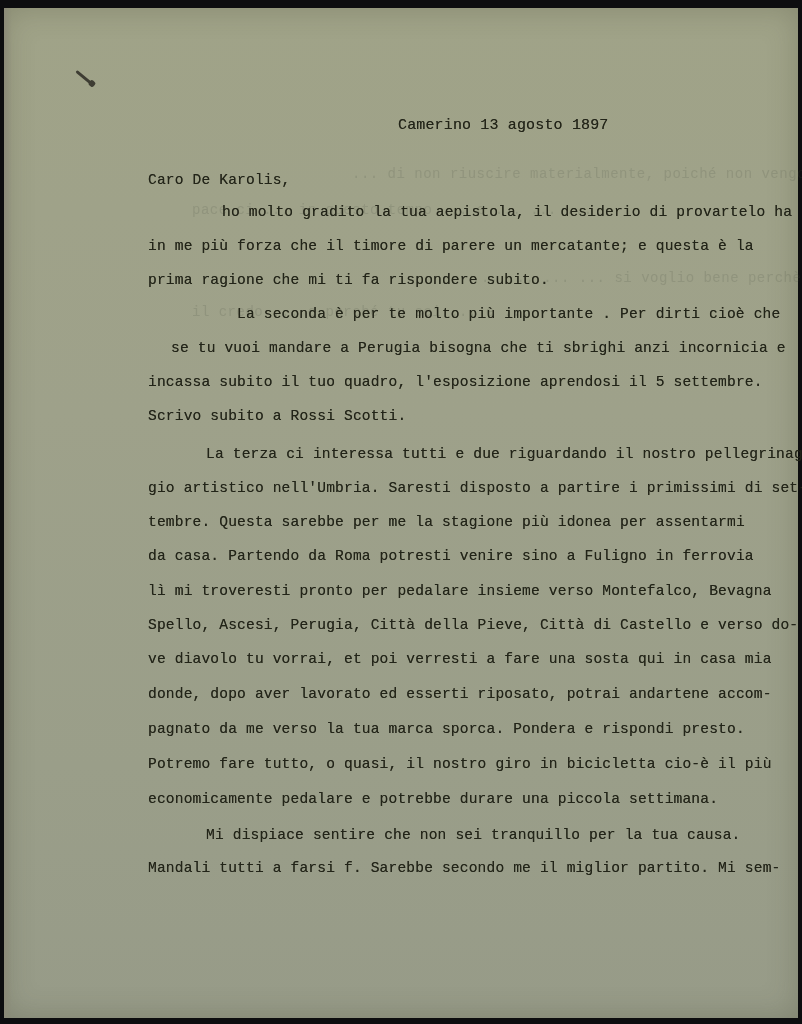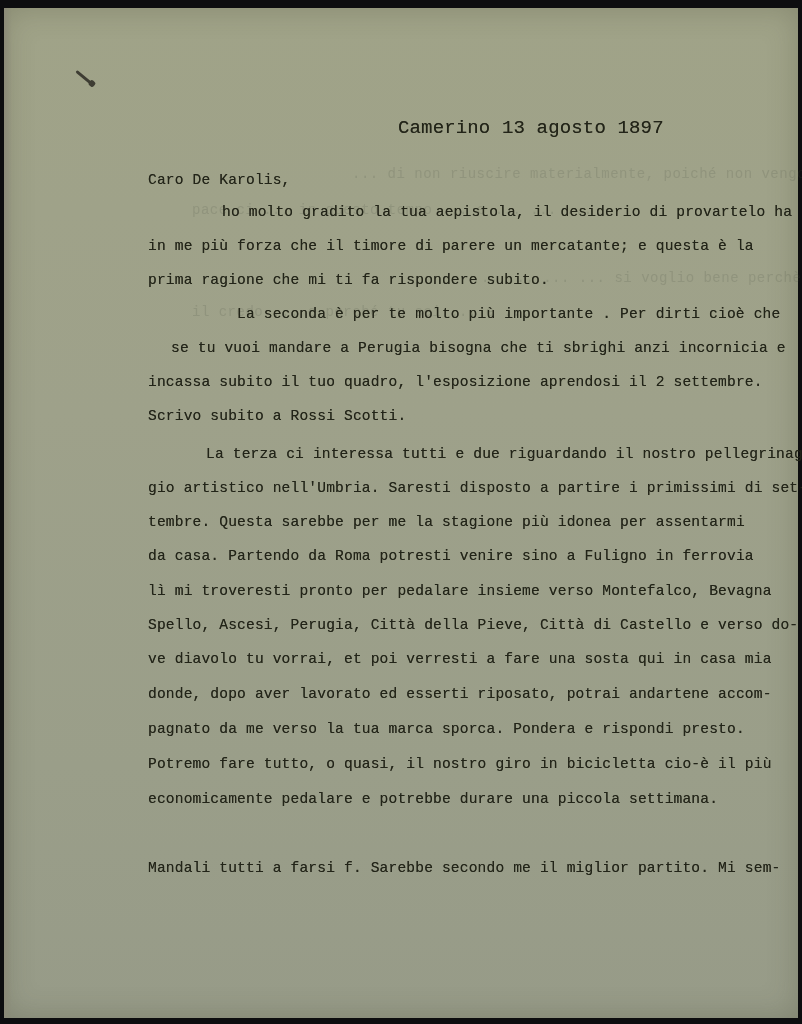--- a/index.html
+++ b/index.html
@@ -37,21 +37,21 @@
     position: absolute; left: 0; top: 0; width: 100%; height: 100%;
     color: #222418;
     font-family: "Liberation Mono", "DejaVu Sans Mono", monospace;
     font-size: 14.6px;
   }
   .line {
     position: absolute; white-space: nowrap;
     letter-spacing: 0.15px;
     text-shadow: 0 0 0.6px rgba(30,30,20,0.6);
   }
-  .date { left: 398px; top: 117px; font-size: 19px; }
+  .date { left: 398px; top: 117px; font-size: 15px; }
 </style>
 </head>
 <body>
 
 <div class="paper">
   <div class="pen-mark"></div>
 
   <div class="bleed" style="left:300px; top:158px;">... di non riuscire materialmente, poiché non vengo se</div>
   <div class="bleed" style="left:140px; top:194px;">pace ci ... in questo tempo ... e ... ... ...</div>
   <div class="bleed" style="left:420px; top:262px;">... ... ... ... si voglio bene perchè</div>
@@ -61,29 +61,30 @@
 <div class="letter">
   <div class="line date">Camerino 13 agosto 1897</div>
   <div class="line" style="left:148px; top:172px;">Caro De Karolis,</div>
 
   <div class="line" style="left:222px; top:204px;">ho molto gradito la tua aepistola, il desiderio di provartelo ha</div>
   <div class="line" style="left:148px; top:238px;">in me più forza che il timore di parere un mercatante; e questa è la</div>
   <div class="line" style="left:148px; top:272px;">prima ragione che mi ti fa rispondere subito.</div>
 
   <div class="line" style="left:206px; top:306px;margin-left:31px;">La seconda è per te molto più importante . Per dirti cioè che</div>
   <div class="line" style="left:148px; top:340px;margin-left:23px;">se tu vuoi mandare a Perugia bisogna che ti sbrighi anzi incornicia e</div>
-  <div class="line" style="left:148px; top:374px;">incassa subito il tuo quadro, l'esposizione aprendosi il 2 settembre.</div>
+  <div class="line" style="left:148px; top:374px;">incassa subito il tuo quadro, l'esposizione aprendosi il 5 settembre.</div>
   <div class="line" style="left:148px; top:408px;">Scrivo subito a Rossi Scotti.</div>
 
   <div class="line" style="left:206px; top:446px;">La terza ci interessa tutti e due riguardando il nostro pellegrinag-</div>
   <div class="line" style="left:148px; top:480px;">gio artistico nell'Umbria. Saresti disposto a partire i primissimi di set-</div>
   <div class="line" style="left:148px; top:514px;">tembre. Questa sarebbe per me la stagione più idonea per assentarmi</div>
   <div class="line" style="left:148px; top:548px;">da casa. Partendo da Roma potresti venire sino a Fuligno in ferrovia</div>
   <div class="line" style="left:148px; top:583px;">lì mi troveresti pronto per pedalare insieme verso Montefalco, Bevagna</div>
   <div class="line" style="left:148px; top:617px;">Spello, Ascesi, Perugia, Città della Pieve, Città di Castello e verso do-</div>
   <div class="line" style="left:148px; top:651px;">ve diavolo tu vorrai, et poi verresti a fare una sosta qui in casa mia</div>
   <div class="line" style="left:148px; top:686px;">donde, dopo aver lavorato ed esserti riposato, potrai andartene accom-</div>
   <div class="line" style="left:148px; top:721px;">pagnato da me verso la tua marca sporca. Pondera e rispondi presto.</div>
   <div class="line" style="left:148px; top:756px;">Potremo fare tutto, o quasi, il nostro giro in bicicletta cio-è il più</div>
   <div class="line" style="left:148px; top:791px;">economicamente pedalare e potrebbe durare una piccola settimana.</div>
 
+  <div class="line" style="left:206px; top:827px;">Mi dispiace sentire che non sei tranquillo per la tua causa.</div>
   <div class="line" style="left:148px; top:860px;">Mandali tutti a farsi f. Sarebbe secondo me il miglior partito. Mi sem-</div>
 </div>
 
 </body></html>

